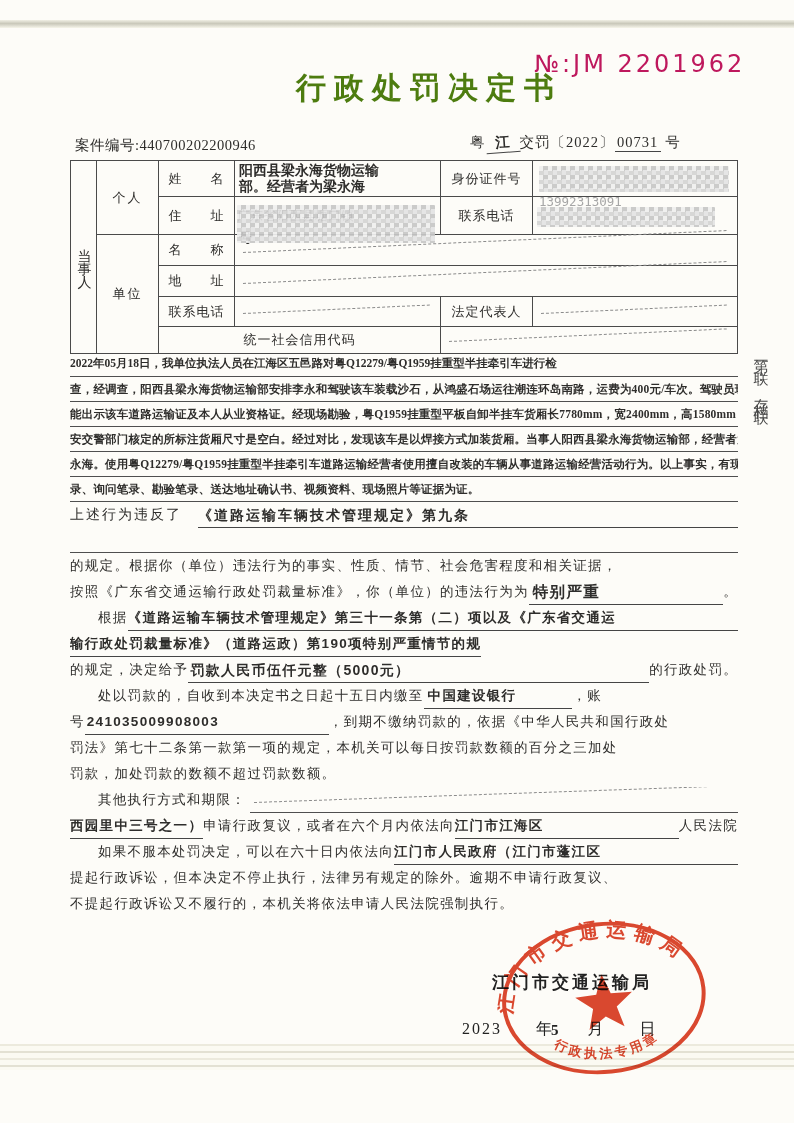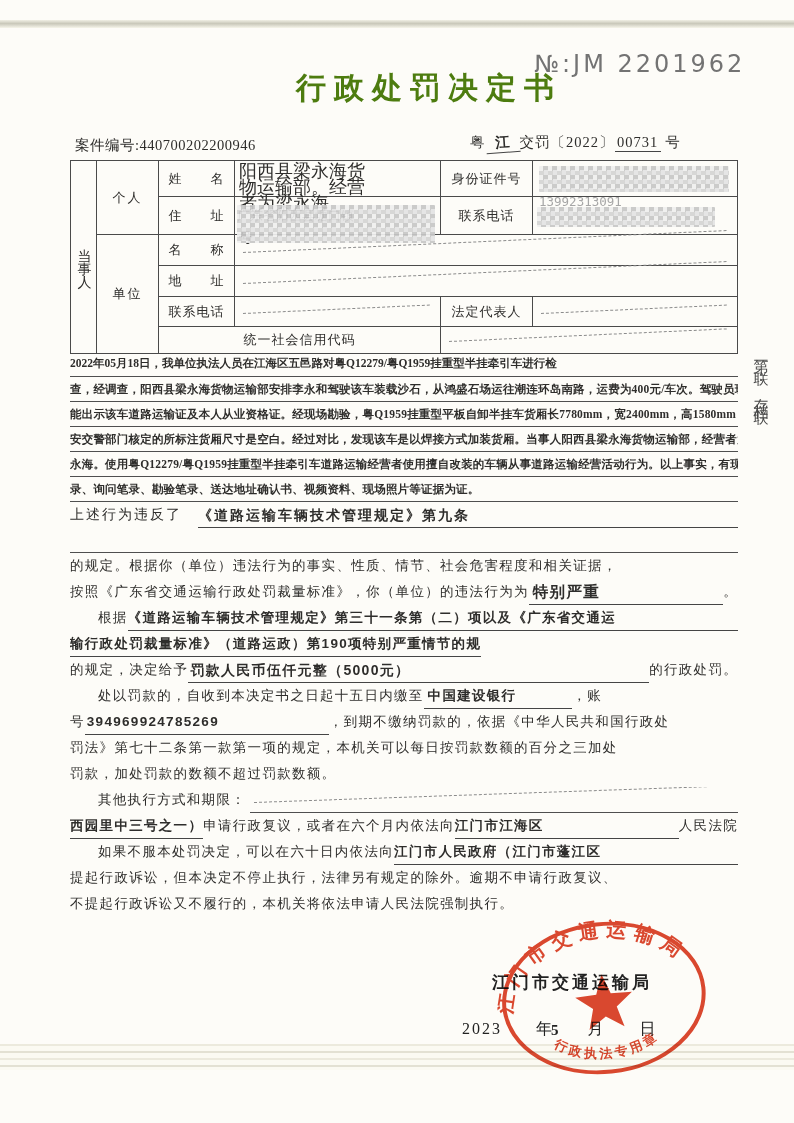--- a/index.html
+++ b/index.html
@@ -3,37 +3,37 @@
 <meta charset="utf-8">
 <style>
   html,body{margin:0;padding:0;background:#fff;}
   .page{position:relative;width:794px;height:1123px;background:#fdfcf8;overflow:hidden;
         font-family:"Liberation Serif","DejaVu Serif",serif;color:#2e2d2b;}
   .scan-top{position:absolute;left:0;top:20px;width:794px;height:8px;
         background:linear-gradient(to bottom,#f0efe4,#c9c8ba 45%,#f6f5ea);}
   .scan-bottom{position:absolute;left:0;top:1044px;width:794px;height:26px;
         background:repeating-linear-gradient(to bottom,#eceadd 0 2px,#fbfaf2 2px 7px,#e3e1d3 7px 9px,#fbfaf2 9px 14px);}
   .doc-no{position:absolute;left:534px;top:50px;font-family:"DejaVu Sans","Liberation Sans",sans-serif;
-        font-size:24px;letter-spacing:3px;color:#737373;}
+        font-size:24px;letter-spacing:3px;color:#be185d;}
   .title{position:absolute;left:296px;top:68px;font-size:30px;letter-spacing:8px;font-weight:600;color:#4d7c0f;}
   .case-line{position:absolute;left:75px;top:136px;font-size:14.5px;letter-spacing:.5px;}
   .ref-line{position:absolute;left:470px;top:133px;font-size:14.5px;letter-spacing:1px;white-space:nowrap;}
   .u{border-bottom:1px solid #454545;}
   .ref-region{display:inline-block;min-width:34px;text-align:center;font-weight:700;transform:rotate(-4deg);}
   .ref-serial{display:inline-block;min-width:46px;text-align:center;}
   
   table.party{position:absolute;left:70px;top:160px;width:667px;border-collapse:collapse;table-layout:fixed;}
   table.party td{border:1px solid #4a4a4a;font-size:13px;padding:4px 4px;position:relative;overflow:visible;}
   tr.r1{height:36px;} tr.r2{height:38px;} tr.r3{height:31px;} tr.r4{height:31px;} tr.r5{height:30px;} tr.r6{height:26px;}
   td.vlabel{text-align:center;}
   .vert{writing-mode:vertical-lr;letter-spacing:13px;font-size:14px;margin:0 auto;}
   td.glabel{text-align:center;letter-spacing:2px;}
   td.flabel{text-align:center;letter-spacing:1px;}
   td.val{padding:0;}
-  .name-text{position:absolute;left:4px;top:2px;width:142px;font-size:18px;line-height:16px;font-weight:400;z-index:2;}
+  .name-text{position:absolute;left:4px;top:2px;width:142px;font-size:14px;line-height:16px;font-weight:700;z-index:2;}
   .addr-text{position:absolute;left:2px;top:10px;font-size:13px;z-index:1;white-space:nowrap;}
   .mosaic{position:absolute;z-index:3;border-radius:1px;opacity:.92;
         background:repeating-conic-gradient(#c7c7c7 0% 25%,#e4e4e4 25% 50%,#d4d4d4 50% 75%,#efefef 75% 100%);
         background-size:9px 9px;}
   .id-mosaic{left:6px;top:5px;width:190px;height:26px;}
   .addr-mosaic{left:2px;top:8px;width:198px;height:38px;}
   .phone-mosaic{left:4px;top:10px;width:178px;height:20px;}
   .faint{position:absolute;left:6px;top:-3px;color:#a6a6a6;font-family:"DejaVu Sans Mono",monospace;font-size:12.5px;z-index:2;}
   .spill{position:absolute;left:4px;top:-6px;font-size:13.5px;font-weight:600;z-index:2;}
   .diag{position:absolute;left:8px;right:10px;top:55%;border-top:1.6px dashed #8b8b8b;
@@ -191,21 +191,21 @@
         <span>的行政处罚。</span>
       </div>
 
     <div class="line p">
         <span class="indent">处以罚款的，自收到本决定书之日起十五日内缴至</span>
         <span class="fill u bank">中国建设银行</span>
         <span>，账</span>
       </div>
     <div class="line p">
         <span>号</span>
-        <span class="fill u acct">394969924785269</span>
+        <span class="fill u acct">241035009908003</span>
         <span>，到期不缴纳罚款的，依据《中华人民共和国行政处</span>
       </div>
     <div class="line p">罚法》第七十二条第一款第一项的规定，本机关可以每日按罚款数额的百分之三加处</div>
     <div class="line p">罚款，加处罚款的数额不超过罚款数额。</div>
 
     <div class="line p">
         <span class="indent">其他执行方式和期限：</span>
         <span class="dashfill"></span>
       </div>
 

